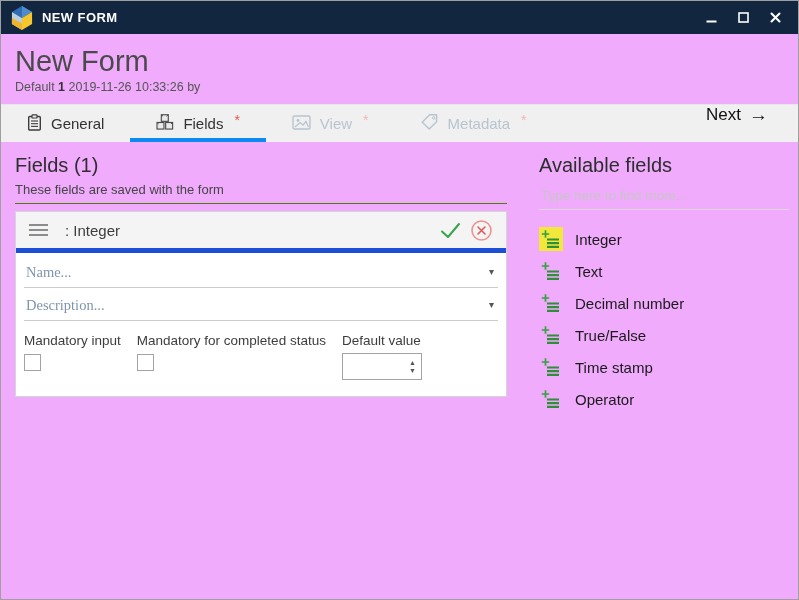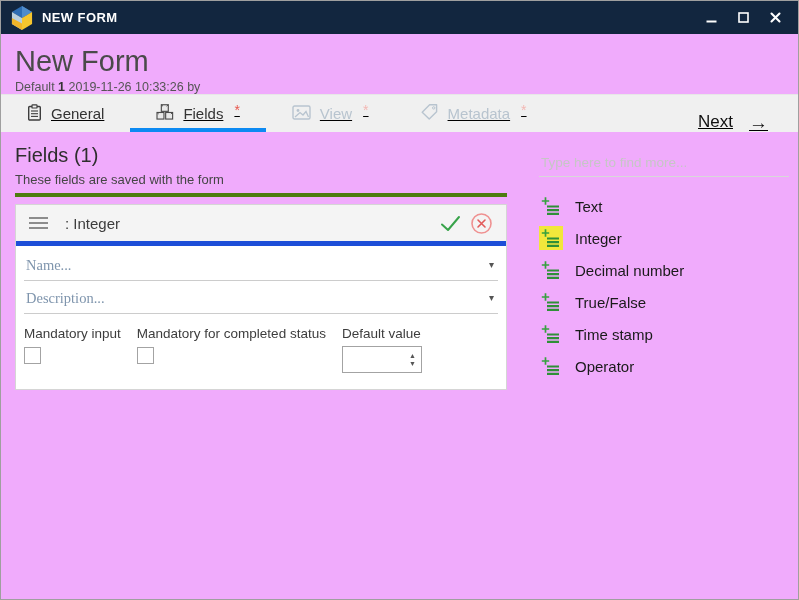--- a/index.html
+++ b/index.html
@@ -18,46 +18,46 @@
   }
   .win-controls { margin-left: auto; display: flex; align-items: center; gap: 6px; padding-right: 10px; }
   .win-btn { width: 26px; height: 26px; display: flex; align-items: center; justify-content: center; cursor: pointer; }
   
   .page-header { padding: 11px 14px 0 14px; }
   .page-title { font-size: 29px; font-weight: 400; color: #4a4a4a; line-height: 1.15; }
   .version-line { font-size: 12.5px; color: #555; margin-top: 2px; }
   .version-line b { color: #333; }
   
   .tabbar {
-    height: 38px; background: #f0f0f0; border-top: 1px solid #e7e7e7;
-    display: flex; align-items: stretch; flex: none; text-decoration: underline;
+    margin-top: 10px; height: 38px; background: #f0f0f0; border-top: 1px solid #e7e7e7;
+    display: flex; align-items: stretch; flex: none;
   }
   .tab {
     display: flex; align-items: center; gap: 9px; padding: 0 26px;
     font-size: 15px; color: #333; position: relative; cursor: pointer;
   }
   .tab.active::after {
     content: ""; position: absolute; left: 0; right: 0; bottom: 0; height: 4px; background: #0d8af2;
   }
   .tab.disabled { color: #b8c4cf; cursor: default; }
   .tab .asterisk { color: #e8574d; font-size: 14px; margin-left: 2px; position: relative; top: -4px; }
   .tab.disabled .asterisk { color: #f3b7b3; }
   .next-btn {
-    margin-left: auto; display: flex; align-items: flex-end; gap: 16px; padding: 0 30px 0 16px;
+    margin-left: auto; display: flex; align-items: flex-start; gap: 8px; padding: 0 30px 0 16px;
     font-size: 17px; color: #111; cursor: pointer;
   }
   .next-arrow { font-size: 19px; line-height: 1; }
   
   .main { display: flex; gap: 32px; padding: 12px 9px 0 14px; flex: 1; }
   .col-left { width: 492px; flex: none; }
   .col-right { flex: 1; min-width: 0; }
   .section-title { font-size: 20px; font-weight: 400; color: #2e2e2e; }
   .section-sub {
     font-size: 13px; color: #454545; margin-top: 5px; padding-bottom: 6px;
-    border-bottom: 4px solid #4d7c0f;
+    border-bottom: 1px solid #4d7c0f;
   }
   
   .card { margin-top: 7px; border: 1px solid #d5d5d5; background: #fff; }
   .card-header {
     height: 41px; background: #f4f4f4; border-bottom: 5px solid #1d4ed8;
     display: flex; align-items: center; padding: 0 13px;
   }
   .drag-handle { display: flex; cursor: grab; }
   .card-title { margin-left: 17px; font-size: 15px; color: #3d3d3d; }
   .card-actions { margin-left: auto; display: flex; align-items: center; gap: 9px; }
@@ -257,43 +257,44 @@
                   <span>▼</span>
                 </span>
               </div>
             </div>
           </div>
         </div>
       </div>
     </div>
 
     <div class="col-right">
+      <div class="section-title">Available fields</div>
       <div class="search-field">
         <input type="text" placeholder="Type here to find more..." style="">
       </div>
       <div class="avail-list">
 
+        <div class="avail-item highlighted">
+          <span class="icon-wrap">
+            <svg width="20" height="20" viewBox="0 0 20 20">
+              <path d="M4.5 1.2 V8.8 M0.8 5 H8.2" stroke="#36a13e" stroke-width="1.7"></path>
+              <path d="M6 10.5 H18 M6 14.2 H18 M6 17.9 H18" stroke="#2f8f38" stroke-width="2.2"></path>
+            </svg>
+          </span>
+          <span class="item-label">Integer</span>
+        </div>
+
         <div class="avail-item">
           <span class="icon-wrap">
             <svg width="20" height="20" viewBox="0 0 20 20">
               <path d="M4.5 1.2 V8.8 M0.8 5 H8.2" stroke="#36a13e" stroke-width="1.7"></path>
               <path d="M6 10.5 H18 M6 14.2 H18 M6 17.9 H18" stroke="#2f8f38" stroke-width="2.2"></path>
             </svg>
           </span>
           <span class="item-label">Text</span>
-        </div>
-
-        <div class="avail-item highlighted">
-          <span class="icon-wrap">
-            <svg width="20" height="20" viewBox="0 0 20 20">
-              <path d="M4.5 1.2 V8.8 M0.8 5 H8.2" stroke="#36a13e" stroke-width="1.7"></path>
-              <path d="M6 10.5 H18 M6 14.2 H18 M6 17.9 H18" stroke="#2f8f38" stroke-width="2.2"></path>
-            </svg>
-          </span>
-          <span class="item-label">Integer</span>
         </div>
 
         <div class="avail-item">
           <span class="icon-wrap">
             <svg width="20" height="20" viewBox="0 0 20 20">
               <path d="M4.5 1.2 V8.8 M0.8 5 H8.2" stroke="#36a13e" stroke-width="1.7"></path>
               <path d="M6 10.5 H18 M6 14.2 H18 M6 17.9 H18" stroke="#2f8f38" stroke-width="2.2"></path>
             </svg>
           </span>
           <span class="item-label">Decimal number</span>

